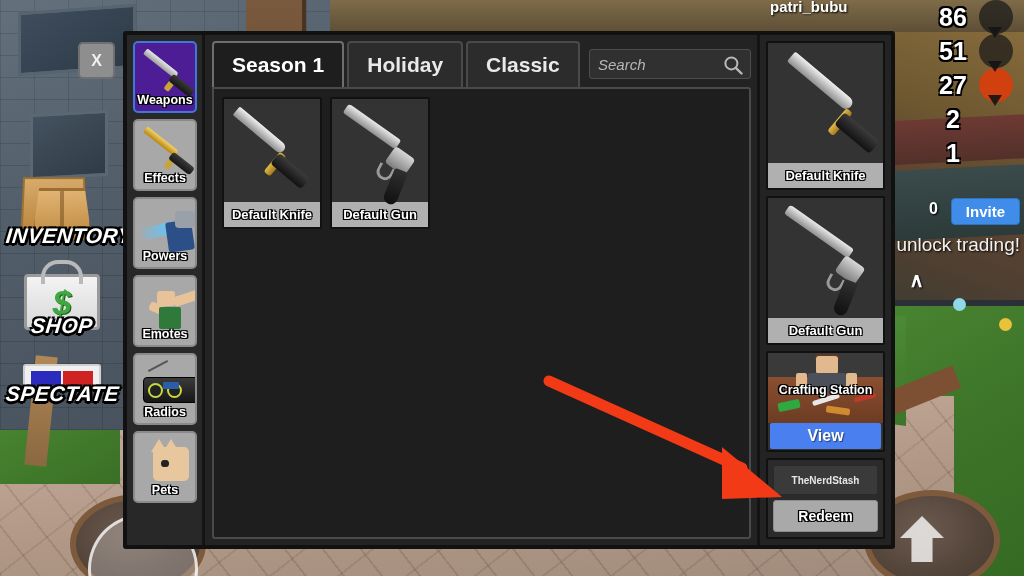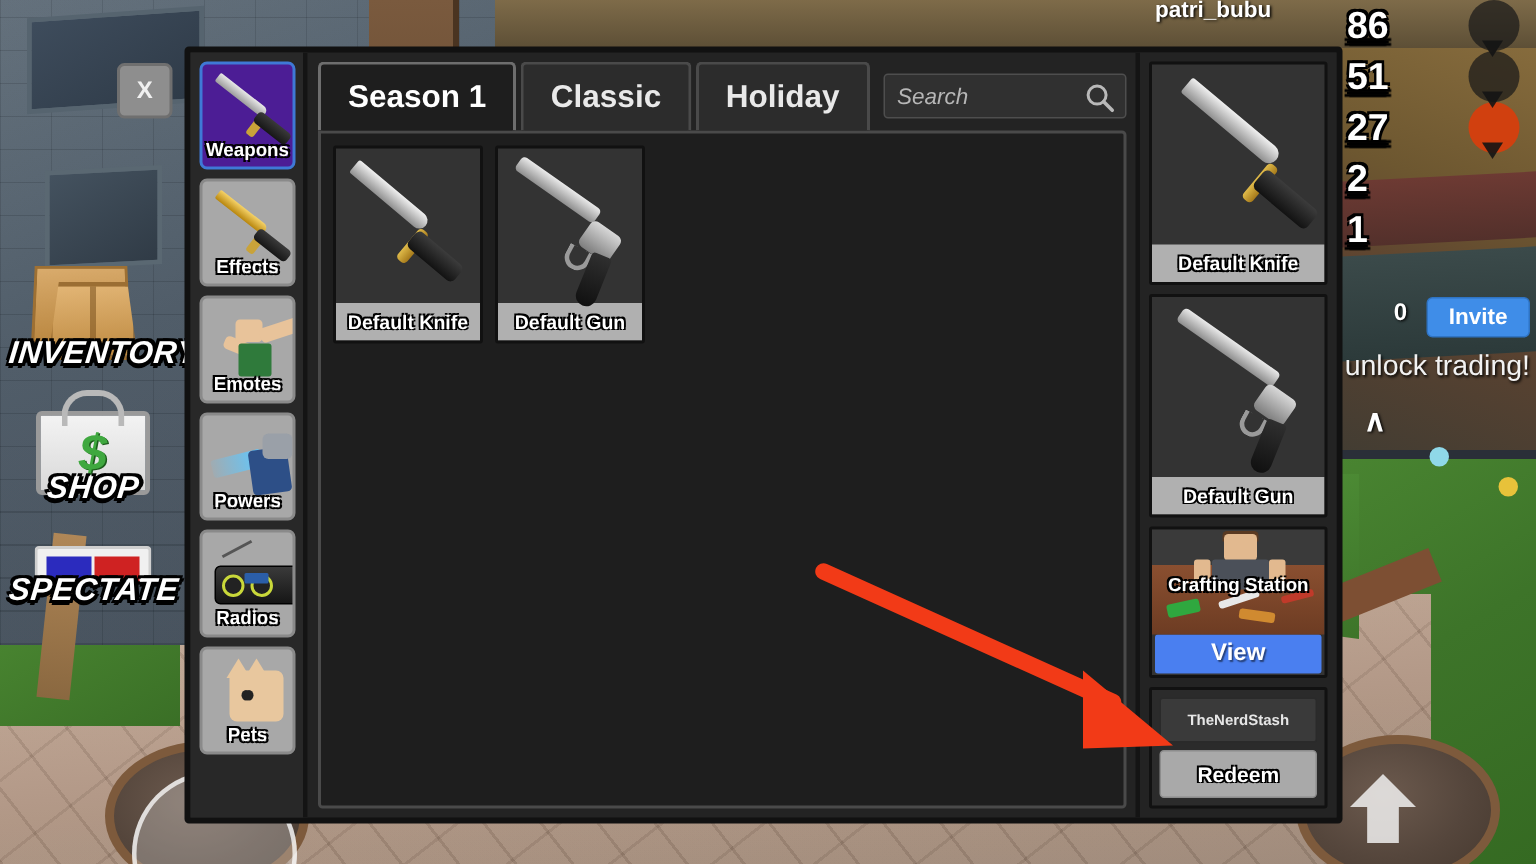--- a/index.html
+++ b/index.html
@@ -139,22 +139,22 @@
   .lens.l { left: 6px;  background: #2b2bbe; }
   .lens.r { right: 6px; background: #cf2222; }
 
   
   .leaderboard { position: absolute; right: 6px; top: 0; width: 120px; z-index: 4; }
   .lb-name {
     position: absolute; left: -128px; top: -2px; width: 150px; text-align: left;
     font-size: 15px; font-weight: bold; color: #fff; text-shadow: 1px 1px 2px #000;
   }
   .lb-row {
-    height: 34px; display: flex; align-items: center; justify-content: flex-start;
-    padding-right: 10px; position: relative; text-decoration: underline;
+    height: 34px; display: flex; align-items: center; justify-content: center;
+    padding-right: 10px; position: relative;
   }
   .lb-val {
     font-size: 25px; font-weight: bold; color: #fff;
     text-shadow: -1.6px -1.6px 0 #000,1.6px -1.6px 0 #000,-1.6px 1.6px 0 #000,1.6px 1.6px 0 #000;
     position: relative; z-index: 2;
   }
   .lb-badge {
     position: absolute; right: 5px; top: 50%; transform: translateY(-50%);
     width: 34px; height: 34px; border-radius: 50%; z-index: 1;
   }
@@ -549,35 +549,35 @@
       <div class="cat-art">
         <div class="knife-blade gold"></div>
           <div class="knife-guard"></div>
           <div class="knife-grip"></div>
       </div>
       <div class="cat-label">Effects</div>
     </div>
 
     <div class="cat-btn">
       <div class="cat-art">
+        <div class="pow-beam"></div>
+          <div class="pow-torso"></div>
+          <div class="pow-head"></div>
+      </div>
+      <div class="cat-label">Powers</div>
+    </div>
+
+    <div class="cat-btn">
+      <div class="cat-art">
         <div class="emo-arm2"></div>
           <div class="emo-torso"></div>
         <div class="emo-head"></div>
           <div class="emo-arm"></div>
       </div>
       <div class="cat-label">Emotes</div>
-    </div>
-
-    <div class="cat-btn">
-      <div class="cat-art">
-        <div class="pow-beam"></div>
-          <div class="pow-torso"></div>
-          <div class="pow-head"></div>
-      </div>
-      <div class="cat-label">Powers</div>
     </div>
 
     <div class="cat-btn">
       <div class="cat-art">
         <div class="radio-ant"></div>
           <div class="radio-body"></div>
         <div class="radio-spk l"></div>
           <div class="radio-spk r"></div>
           <div class="radio-disp"></div>
       </div>
@@ -592,22 +592,22 @@
           <div class="pet-eye l"></div>
           <div class="pet-eye r"></div>
       </div>
       <div class="cat-label">Pets</div>
     </div>
   </div>
 
   <div class="center">
     <div class="tabbar">
       <div class="tab active">Season 1</div>
+      <div class="tab">Holiday</div>
       <div class="tab">Classic</div>
-      <div class="tab">Holiday</div>
 
       <div class="search-wrap">
         <span class="search-ph">Search</span>
         <span class="search-icon">
           <svg width="20" height="20" viewBox="0 0 20 20">
             <circle cx="8.4" cy="8.4" r="6" fill="none" stroke="#b9b9b9" stroke-width="2"></circle>
             <line x1="12.8" y1="12.8" x2="18.5" y2="18.5" stroke="#b9b9b9" stroke-width="2.4" stroke-linecap="round"></line>
           </svg>
         </span>
       </div>

